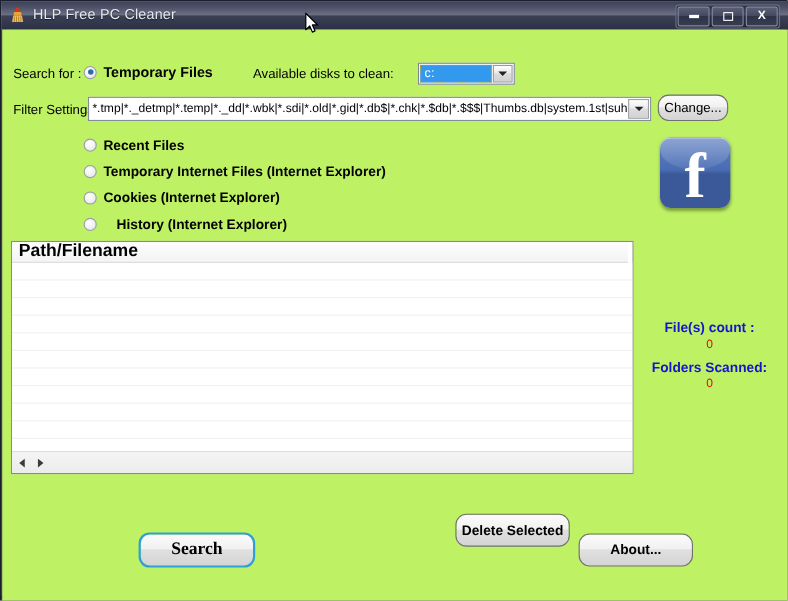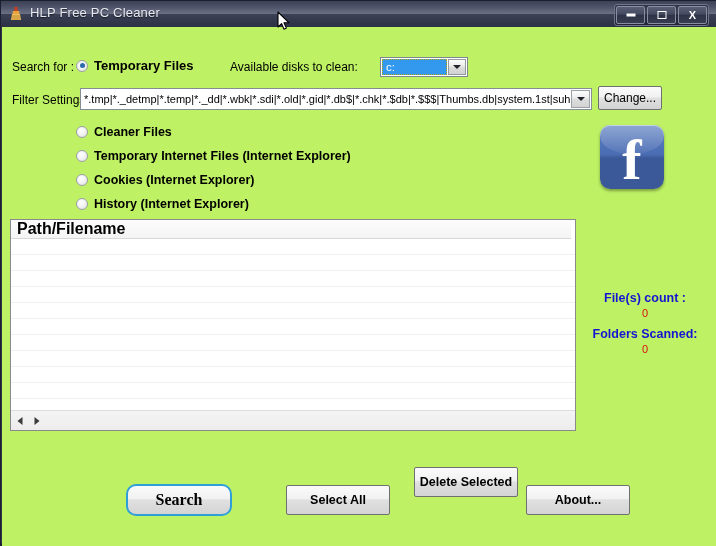--- a/index.html
+++ b/index.html
@@ -141,21 +141,21 @@
     border-radius: 50%;
     background: #2d6ca8;
   }
   .radio-label { font-size: 12px; color: #000; }
   .radio-label.bold { font-weight: bold; font-size: 13px; }
 
   #radio-temp-files { left: 74px; top: 31px; }
   #radio-recent     { left: 74px; top: 98px; }
   #radio-tif        { left: 74px; top: 122px; }
   #radio-cookies    { left: 74px; top: 146px; }
-  #radio-history    { left: 74px; top: 170px; }
+  #radio-history    { left: 74px; top: 170px; gap: 12px; }
   #radio-recent .radio-label,
   #radio-tif .radio-label,
   #radio-cookies .radio-label,
   #radio-history .radio-label { font-weight: bold; font-size: 12.5px; }
 
   
   #disk-combo {
     position: absolute;
     left: 378px; top: 30px;
     width: 88px; height: 20px;
@@ -223,21 +223,21 @@
     border: 1px solid #9aa1a6;
     box-sizing: border-box;
     position: relative;
   }
 
   
   .btn {
     position: absolute;
     box-sizing: border-box;
     border: 1px solid #707070;
-    border-radius: 2px;
+    border-radius: 10px;
     background: linear-gradient(180deg,#fbfbfb 0%, #f1f1f1 45%, #e0e0e0 50%, #d4d4d4 100%);
     color: #000;
     font-size: 12px;
     display: flex;
     align-items: center;
     justify-content: center;
     cursor: default;
     white-space: nowrap;
   }
   #btn-change { left: 596px; top: 59px; width: 64px; height: 24px; }
@@ -461,21 +461,21 @@
       <div id="filter-value">*.tmp|*._detmp|*.temp|*._dd|*.wbk|*.sdi|*.old|*.gid|*.db$|*.chk|*.$db|*.$$$|Thumbs.db|system.1st|suhdlog.</div>
       <div id="filter-arrow">
         <span class="arrow-dn"></span>
       </div>
     </div>
 
     <div class="btn" id="btn-change">Change...</div>
 
     <div class="radio-row" id="radio-recent">
       <span class="radio"></span>
-      <span class="radio-label">Cleaner Files</span>
+      <span class="radio-label">Recent Files</span>
     </div>
 
     <div class="radio-row" id="radio-tif">
       <span class="radio"></span>
       <span class="radio-label">Temporary Internet Files (Internet Explorer)</span>
     </div>
 
     <div class="radio-row" id="radio-cookies">
       <span class="radio"></span>
       <span class="radio-label">Cookies  (Internet Explorer)</span>
@@ -515,21 +515,20 @@
         </div>
       </div>
     </div>
 
     <div class="counter-label" id="files-count-label">File(s) count :</div>
     <div class="counter-value" id="files-count-value">0</div>
     <div class="counter-label" id="folders-label">Folders Scanned:</div>
     <div class="counter-value" id="folders-value">0</div>
 
     <div class="btn" id="btn-search">Search</div>
-    <div class="btn" id="btn-select-all">Select All</div>
     <div class="btn" id="btn-delete-sel">Delete Selected</div>
     <div class="btn" id="btn-about">About...</div>
   </div>
 
   <span id="cursor">
     <svg width="14" height="22" viewBox="0 0 14 22">
       <path d="M1 1 L1 16 L4.6 12.6 L7 18.2 L9.4 17.1 L7 11.7 L11.8 11.7 Z" fill="#ffffff" stroke="#000000" stroke-width="1.1" stroke-linejoin="round"></path>
     </svg>
   </span>
 

